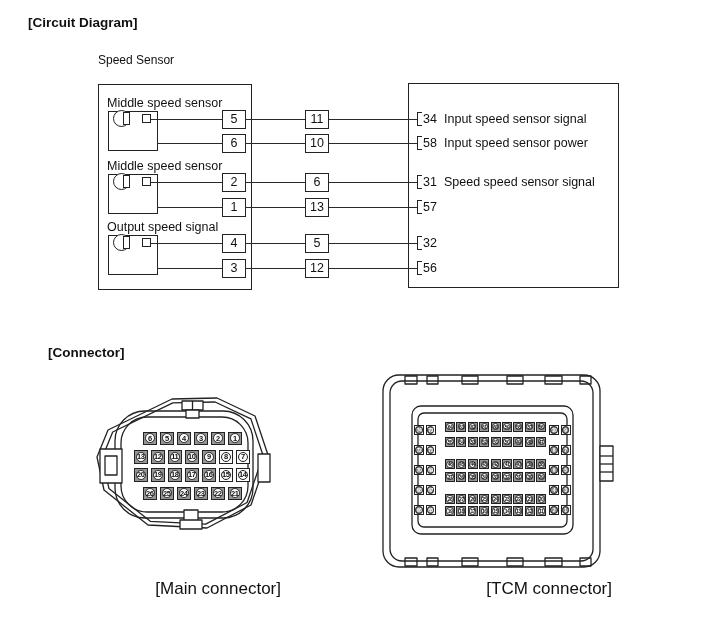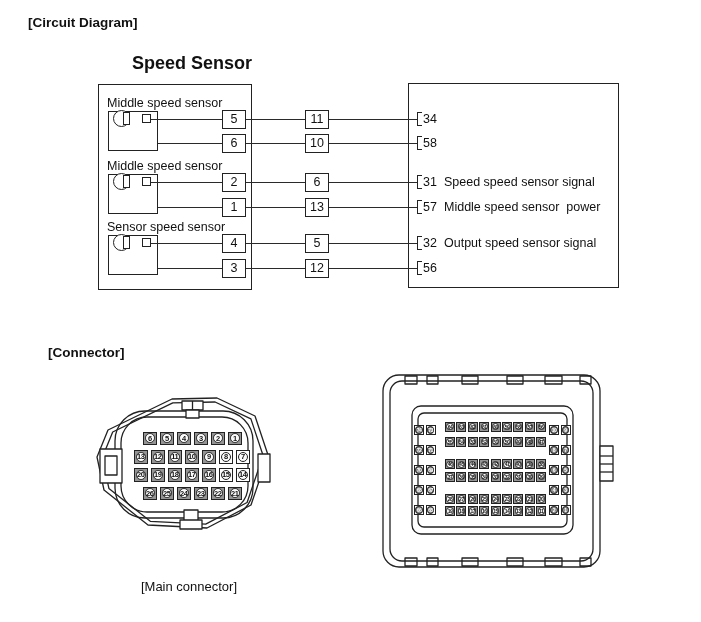--- a/index.html
+++ b/index.html
@@ -7,29 +7,29 @@
   #canvas {
     position: relative; width: 701px; height: 622px; background: #fff;
     font-family: "Liberation Sans", "DejaVu Sans", sans-serif; color: #111; overflow: hidden;
   }
   #canvas > div, #canvas > svg { position: absolute; }
   .lrect { border: 1.3px solid #222; }
   .wbg { background: #fff; }
   .lcirc { border: 1.3px solid #222; border-radius: 50%; background: #fff; }
   .wire { height: 1.3px; background: #2a2a2a; }
   .seclabel { font-weight: bold; font-size: 13.5px; }
-  .boxtitle { font-weight: bold; font-size: 18px; text-align: right; }
+  .boxtitle { font-weight: normal; font-size: 12px; text-align: left; }
   .slabel { font-size: 12.5px; white-space: nowrap; }
   .pinbox {
     width: 24px; height: 19px; border: 1.3px solid #222; background: #fff;
     display: flex; align-items: center; justify-content: center; font-size: 12.5px;
   }
   .bracket { width: 5px; height: 14px; border: 1.5px solid #222; border-right: none; }
   .tcmnum, .tcmlbl { font-size: 12.5px; height: 16px; line-height: 16px; white-space: pre; }
-  .caption { font-size: 13px; text-align: center; }
+  .caption { font-size: 17px; text-align: right; }
   .pinrow { display: flex; position: absolute; }
   .pin {
     position: relative; border: 1px solid #222; background: #949494;
     display: flex; align-items: center; justify-content: center; flex: none;
   }
   .pin span {
     display: flex; align-items: center; justify-content: center; border-radius: 50%;
     border: 1px solid #222; background: #fbfbfb; color: #111;
     width: 84%; height: 84%; letter-spacing: -0.5px; font-weight: bold;
   }
@@ -91,74 +91,75 @@
     <rect class="ln" x="25" y="186" width="12" height="8"></rect>
     <rect class="ln" x="47" y="186" width="11" height="8"></rect>
     <rect class="ln" x="82" y="186" width="16" height="8"></rect>
     <rect class="ln" x="127" y="186" width="16" height="8"></rect>
     <rect class="ln" x="165" y="186" width="17" height="8"></rect>
     <rect class="ln" x="200" y="186" width="11" height="8"></rect>
   </svg>
 
   <div class="caption" style="left:97px;top:579px;width:184px">[Main connector]</div>
 
+  <div class="caption" style="left:374px;top:579px;width:238px">[TCM connector]</div>
 <div class="slabel" style="left: 107px; top: 96px;">Middle speed sensor</div>
     <div class="lrect" style="left: 108px; top: 111px; width: 50px; height: 40px;"></div>
     <div class="lcirc" style="left: 113px; top: 110px; width: 17px; height: 17px;"></div>
     <div class="lrect wbg" style="left: 123px; top: 112px; width: 7px; height: 13px;"></div>
     <div class="lrect wbg" style="left: 142px; top: 114px; width: 9px; height: 9px;"></div>
     <div class="wire" style="left: 151px; top: 119px; width: 71px;"></div>
     <div class="wire" style="left: 158px; top: 143px; width: 64px;"></div>
     <div class="pinbox" style="left: 222px; top: 109.5px;">5</div>
     <div class="wire" style="left: 246px; top: 119px; width: 59px;"></div>
     <div class="pinbox" style="left: 305px; top: 109.5px;">11</div>
     <div class="wire" style="left: 329px; top: 119px; width: 88px;"></div>
     <div class="bracket" style="left: 417px; top: 112px;"></div>
     <div class="tcmnum" style="left: 423px; top: 111px;">34</div>
+    <div class="tcmlbl" style="left: 444px; top: 111px;">Input speed sensor signal</div>
     <div class="pinbox" style="left: 222px; top: 133.5px;">6</div>
     <div class="wire" style="left: 246px; top: 143px; width: 59px;"></div>
     <div class="pinbox" style="left: 305px; top: 133.5px;">10</div>
     <div class="wire" style="left: 329px; top: 143px; width: 88px;"></div>
     <div class="bracket" style="left: 417px; top: 136px;"></div>
     <div class="tcmnum" style="left: 423px; top: 135px;">58</div>
+    <div class="tcmlbl" style="left: 444px; top: 135px;">Input speed sensor power</div>
     <div class="slabel" style="left: 107px; top: 159px;">Middle speed sensor</div>
     <div class="lrect" style="left: 108px; top: 174px; width: 50px; height: 40px;"></div>
     <div class="lcirc" style="left: 113px; top: 173px; width: 17px; height: 17px;"></div>
     <div class="lrect wbg" style="left: 123px; top: 175px; width: 7px; height: 13px;"></div>
     <div class="lrect wbg" style="left: 142px; top: 177px; width: 9px; height: 9px;"></div>
     <div class="wire" style="left: 151px; top: 182px; width: 71px;"></div>
     <div class="wire" style="left: 158px; top: 207px; width: 64px;"></div>
     <div class="pinbox" style="left: 222px; top: 172.5px;">2</div>
     <div class="wire" style="left: 246px; top: 182px; width: 59px;"></div>
     <div class="pinbox" style="left: 305px; top: 172.5px;">6</div>
     <div class="wire" style="left: 329px; top: 182px; width: 88px;"></div>
     <div class="bracket" style="left: 417px; top: 175px;"></div>
     <div class="tcmnum" style="left: 423px; top: 174px;">31</div>
     <div class="tcmlbl" style="left: 444px; top: 174px;">Speed speed sensor signal</div>
     <div class="pinbox" style="left: 222px; top: 197.5px;">1</div>
     <div class="wire" style="left: 246px; top: 207px; width: 59px;"></div>
     <div class="pinbox" style="left: 305px; top: 197.5px;">13</div>
     <div class="wire" style="left: 329px; top: 207px; width: 88px;"></div>
     <div class="bracket" style="left: 417px; top: 200px;"></div>
     <div class="tcmnum" style="left: 423px; top: 199px;">57</div>
-    <div class="tcmlbl" style="left: 444px; top: 199px;">Middle speed sensor  power</div>
-    <div class="slabel" style="left: 107px; top: 220px;">Sensor speed sensor</div>
+    <div class="slabel" style="left: 107px; top: 220px;">Output speed signal</div>
     <div class="lrect" style="left: 108px; top: 235px; width: 50px; height: 40px;"></div>
     <div class="lcirc" style="left: 113px; top: 234px; width: 17px; height: 17px;"></div>
     <div class="lrect wbg" style="left: 123px; top: 236px; width: 7px; height: 13px;"></div>
     <div class="lrect wbg" style="left: 142px; top: 238px; width: 9px; height: 9px;"></div>
     <div class="wire" style="left: 151px; top: 243px; width: 71px;"></div>
     <div class="wire" style="left: 158px; top: 268px; width: 64px;"></div>
     <div class="pinbox" style="left: 222px; top: 233.5px;">4</div>
     <div class="wire" style="left: 246px; top: 243px; width: 59px;"></div>
     <div class="pinbox" style="left: 305px; top: 233.5px;">5</div>
     <div class="wire" style="left: 329px; top: 243px; width: 88px;"></div>
     <div class="bracket" style="left: 417px; top: 236px;"></div>
     <div class="tcmnum" style="left: 423px; top: 235px;">32</div>
-    <div class="tcmlbl" style="left: 444px; top: 235px;">Output speed sensor signal</div>
     <div class="pinbox" style="left: 222px; top: 258.5px;">3</div>
     <div class="wire" style="left: 246px; top: 268px; width: 59px;"></div>
     <div class="pinbox" style="left: 305px; top: 258.5px;">12</div>
     <div class="wire" style="left: 329px; top: 268px; width: 88px;"></div>
     <div class="bracket" style="left: 417px; top: 261px;"></div>
     <div class="tcmnum" style="left: 423px; top: 260px;">56</div>
     <div class="pinrow" style="left: 143px; top: 431.5px; gap: 3.5px;">
       <div class="pin mainpin" style="height: 13.5px; width: 13.5px;">
         <span>6</span>
       </div>

